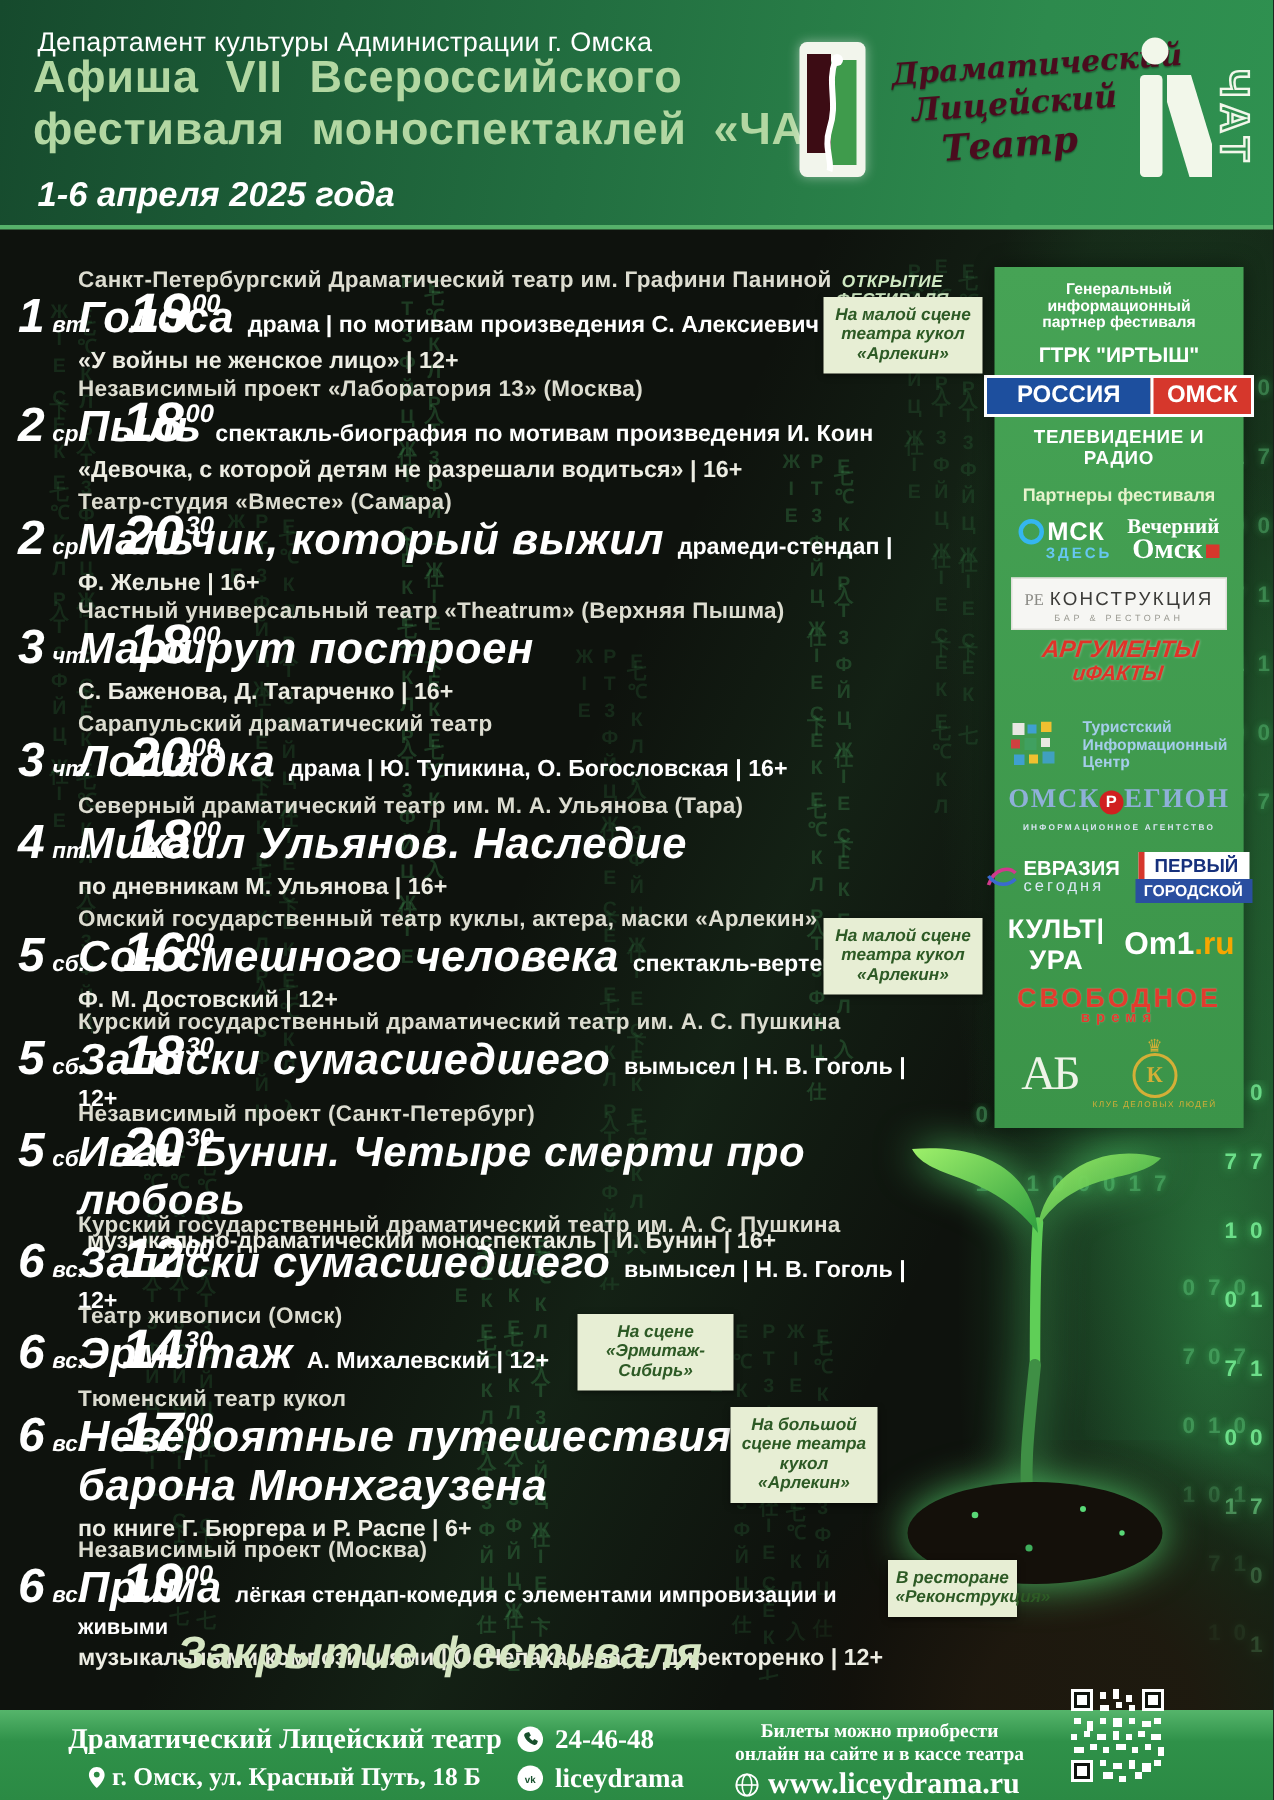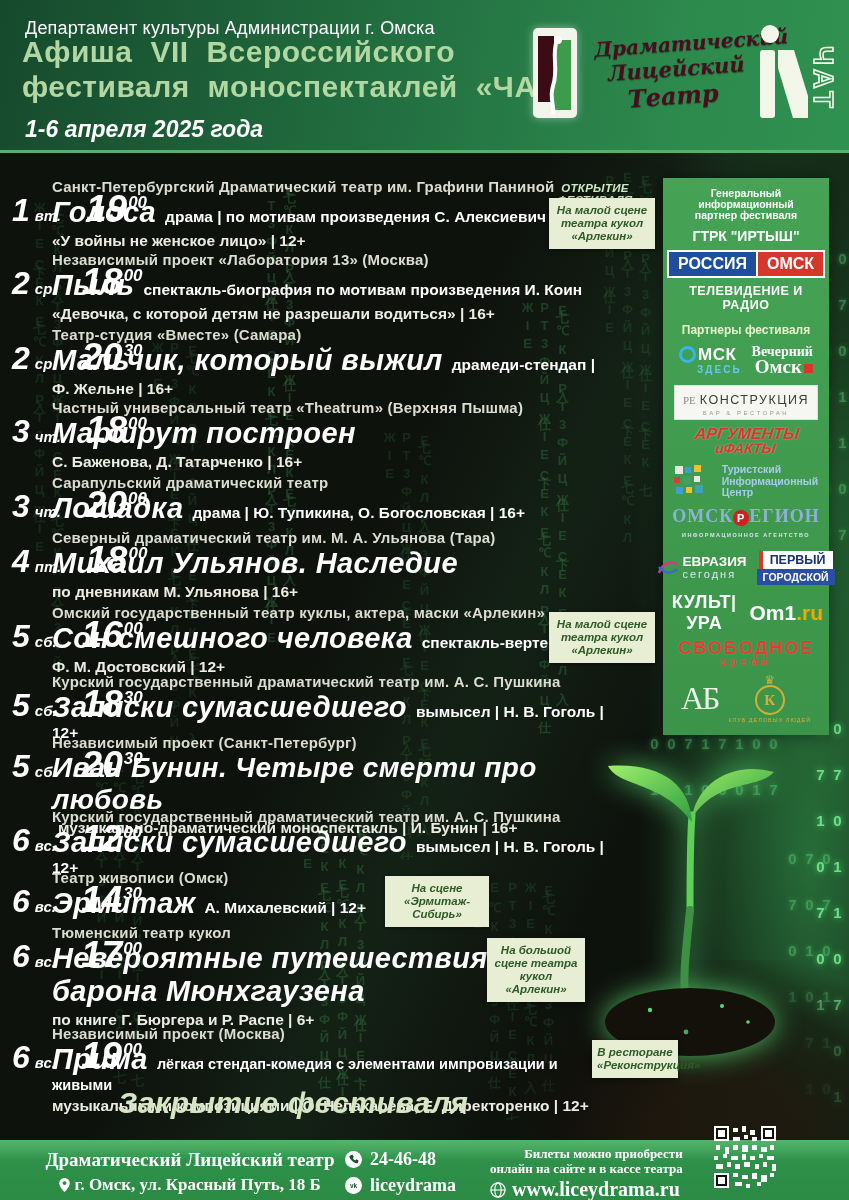--- a/index.html
+++ b/index.html
@@ -79,21 +79,21 @@
 
   
   .partners{position:absolute;left:663px;top:178px;width:166px;z-index:6;
       background:linear-gradient(180deg,#46a355 0%,#3b9449 100%);
       box-shadow:0 0 14px rgba(0,0,0,0.45);
       display:flex;flex-direction:column;align-items:center;
       padding:10px 6px 12px 6px;box-sizing:border-box;text-align:center;}
   .sb-label{color:#fff;font-size:10.5px;font-weight:bold;line-height:11px;width:140px;}
   .sb-gtrk{color:#fff;font-size:14px;font-weight:bold;margin-top:7px;}
   .flags{display:flex;margin-top:6px;border:2px solid #fff;}
-  .flag-blue{background:#1d4f9e;color:#fff;font-weight:bold;font-size:16px;padding:3px 9px;}
+  .flag-blue{background:#1d4f9e;color:#fff;font-weight:bold;font-size:16px;padding:3px 20px;}
   .flag-red{background:#d6372c;color:#fff;font-weight:bold;font-size:16px;padding:3px 9px;border-left:2px solid #fff;}
   .sb-tvradio{color:#fff;font-size:12.5px;font-weight:bold;margin-top:6px;letter-spacing:0.5px;}
   .sb-plabel{color:#e7f3cd;font-size:12px;font-weight:bold;margin-top:11px;}
   .row-logos{display:flex;align-items:center;justify-content:center;gap:10px;margin-top:7px;}
   .ozd{display:flex;flex-direction:column;align-items:flex-start;}
   .ozd-top{display:flex;align-items:center;gap:2px;}
   .ozd-o{width:11px;height:11px;border:3.5px solid #35b6f0;border-radius:50%;display:inline-block;}
   .ozd-msk{color:#fff;font-size:17px;font-weight:bold;letter-spacing:0.5px;}
   .ozd-here{color:#67c7f2;font-size:10px;font-weight:bold;letter-spacing:2px;margin-left:18px;margin-top:-1px;}
   .vech{font-family:"Liberation Serif",serif;font-weight:bold;color:#fff;line-height:15px;text-align:right;}
@@ -104,21 +104,21 @@
   .konstr .k-re{color:#8a8a84;font-size:11px;margin-right:4px;font-family:"Liberation Serif",serif;}
   .konstr .k-name{color:#3b3b38;font-size:12.5px;letter-spacing:1.5px;}
   .konstr .k-sub{display:block;color:#9a9a92;font-size:6px;letter-spacing:2.5px;margin-top:2px;}
   .media{margin-top:10px;color:#1b6ec6;line-height:20px;}
   .media .m1{font-size:24px;font-weight:bold;font-style:italic;display:block;text-shadow:0 0 2px rgba(255,255,255,0.6);}
   .media .m2{font-size:11.5px;font-weight:bold;letter-spacing:1px;display:block;}
   .aif{margin-top:7px;color:#e03228;font-weight:bold;font-style:italic;transform:skewX(-6deg);line-height:14px;
        text-shadow:0 0 2px rgba(255,255,255,0.5);}
   .aif .a1{font-size:16px;display:block;}
   .aif .a2{font-size:14px;display:block;}
-  .tic{display:flex;align-items:center;gap:16px;margin-top:9px;}
+  .tic{display:flex;align-items:center;gap:16px;margin-top:25px;}
   .tic-text{color:#a5cdea;font-size:10.5px;font-weight:bold;text-align:left;line-height:11.5px;}
   .region{margin-top:8px;font-family:"Liberation Serif",serif;font-weight:bold;color:#8fb0d8;letter-spacing:1px;
           font-size:18px;line-height:18px;}
   .region .r-circ{display:inline-block;width:16px;height:16px;background:#d02020;border-radius:50%;
           color:#fff;font-size:11px;line-height:16px;text-align:center;font-family:"Liberation Sans",sans-serif;}
   .region .r-sub{display:block;color:#d9e5f2;font-size:5.5px;letter-spacing:1.5px;font-family:"Liberation Sans",sans-serif;}
   .evr{display:flex;align-items:center;gap:3px;}
   .evr-text{text-align:left;line-height:13px;}
   .evr-text .e1t{color:#fff;font-size:13.5px;font-weight:bold;display:block;}
   .evr-text .e2t{color:#dce9f6;font-size:11px;letter-spacing:2px;display:block;}
@@ -143,21 +143,21 @@
   
   .footer{position:absolute;left:0;top:1140px;width:849px;height:60px;z-index:10;
       background:linear-gradient(180deg,#55b56b 0%,#2f9149 35%,#2b8a44 100%);
       font-family:"Liberation Serif",serif;color:#fff;}
   .f-left{position:absolute;left:30px;top:9px;width:320px;text-align:center;font-weight:bold;}
   .f-left .fl1{font-size:19px;display:block;}
   .f-left .fl2{font-size:17px;display:block;margin-top:4px;}
   .f-mid{position:absolute;left:345px;top:9px;font-weight:bold;}
   .f-mid .fm-row{display:flex;align-items:center;gap:8px;margin-bottom:5px;}
   .f-mid .fm-txt{font-size:18px;}
-  .f-right{position:absolute;left:490px;top:6px;font-weight:bold;text-align:right;}
+  .f-right{position:absolute;left:490px;top:6px;font-weight:bold;text-align:center;}
   .f-right .fr1{font-size:13px;display:block;line-height:15px;}
   .f-right .fr-site{display:flex;align-items:center;gap:6px;font-size:20px;margin-top:2px;}
   .qr{position:absolute;left:714px;top:1126px;z-index:11;}
   .icon-circle{width:17px;height:17px;border-radius:50%;background:#fff;display:inline-flex;
       align-items:center;justify-content:center;flex:none;}
 </style>
 </head>
 <body>
 
 <div class="poster">

